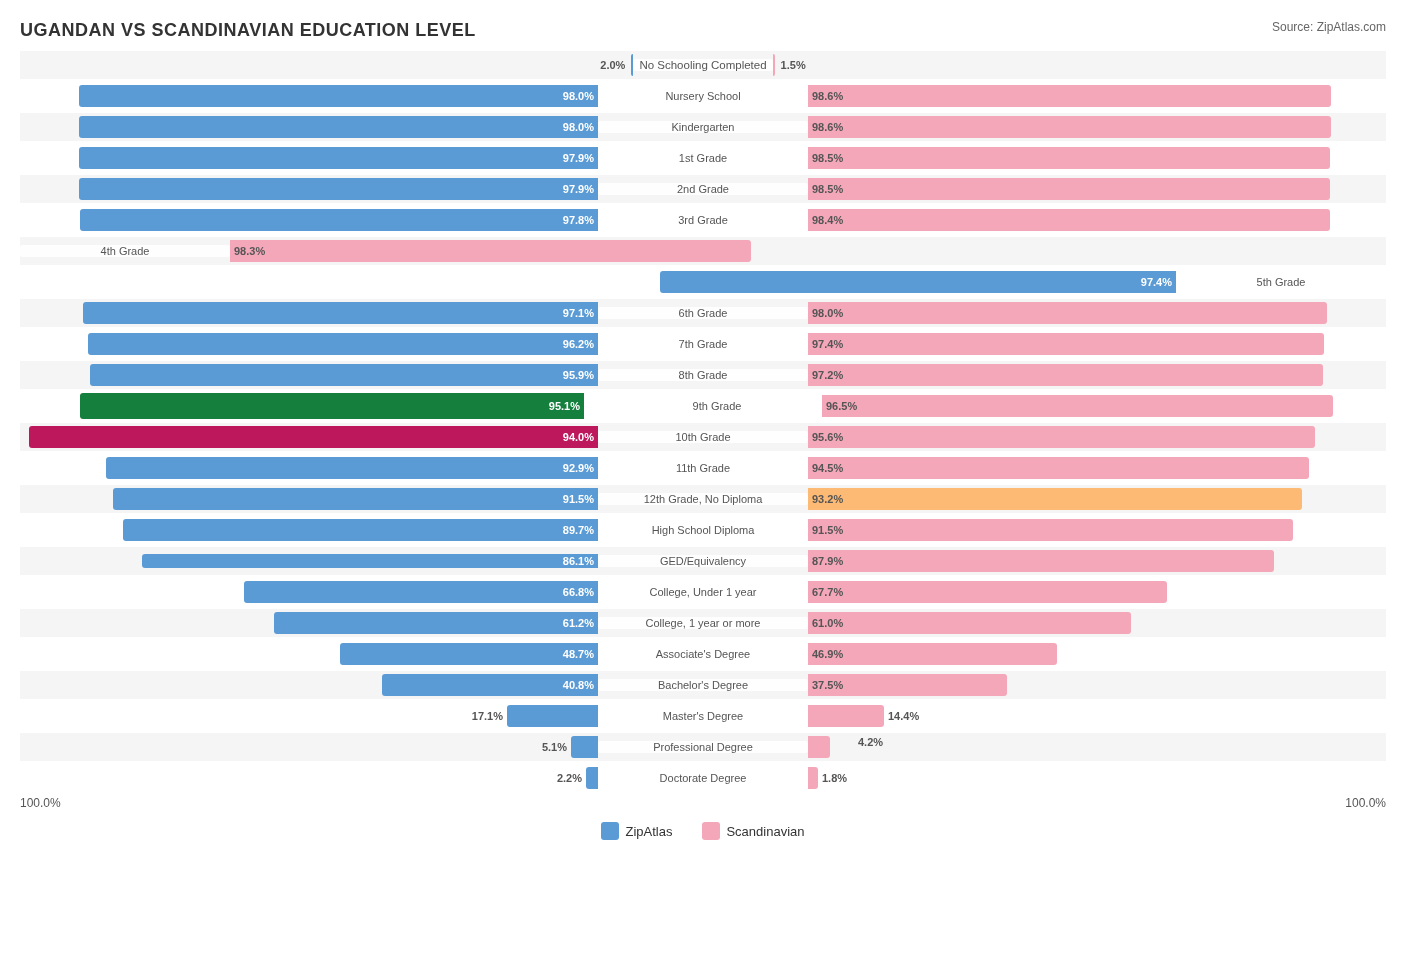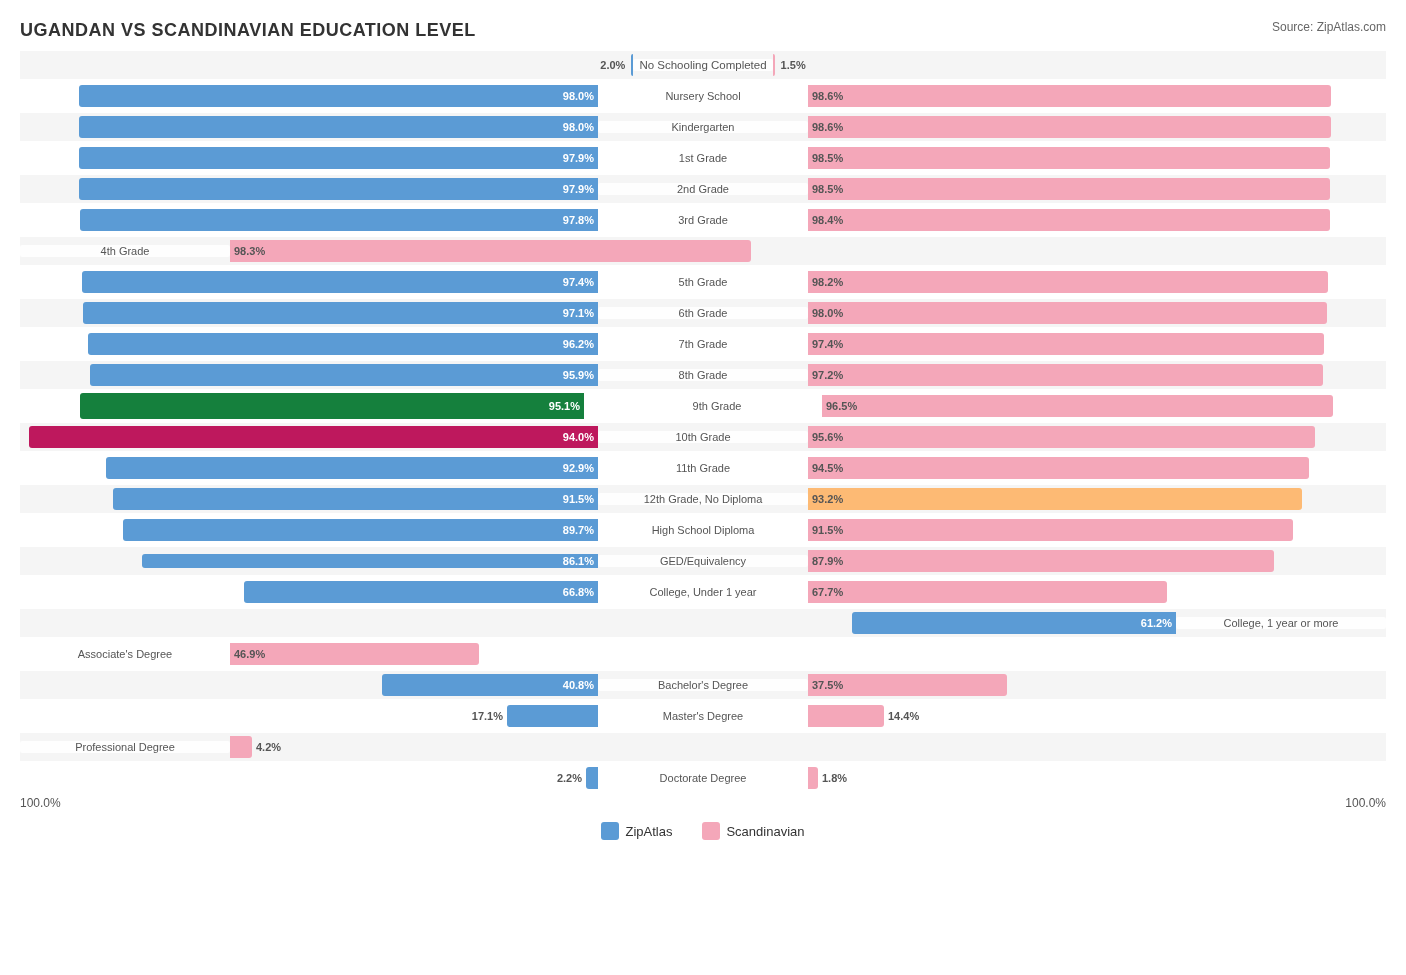--- a/index.html
+++ b/index.html
@@ -151,25 +151,20 @@
           </div>
         </div>
       </div>
       <div style="display: flex; align-items: center; margin-bottom: 3px; height: 28px; background: rgb(255, 255, 255);">
         <div style="flex: 1 1 0%; display: flex; justify-content: flex-end; align-items: center; height: 22px;">
           <div style="height: 22px; background: rgb(91, 155, 213); border-radius: 3px 0px 0px 3px; width: 516px; min-width: 2px; display: flex; align-items: center; justify-content: flex-end; padding-right: 4px; position: relative;">
             <span style="font-size: 11px; color: rgb(255, 255, 255); font-weight: bold; white-space: nowrap;">97.4%</span>
           </div>
         </div>
         <div style="width: 210px; text-align: center; font-size: 11px; color: rgb(85, 85, 85); flex-shrink: 0; padding: 0px 2px; background: rgba(255, 255, 255, 0.85); border-radius: 2px; white-space: nowrap; overflow: hidden; text-overflow: ellipsis;">5th Grade</div>
-        <div style="flex: 1 1 0%; display: flex; justify-content: flex-start; align-items: center; height: 22px;">
-          <div style="height: 22px; background: rgb(244, 167, 185); border-radius: 0px 3px 3px 0px; width: 520px; min-width: 2px; display: flex; align-items: center; padding-left: 4px;">
-            <span style="font-size: 11px; color: rgb(85, 85, 85); font-weight: bold; white-space: nowrap;">98.2%</span>
-          </div>
-        </div>
       </div>
       <div style="display: flex; align-items: center; margin-bottom: 3px; height: 28px; background: rgb(245, 245, 245);">
         <div style="flex: 1 1 0%; display: flex; justify-content: flex-end; align-items: center; height: 22px;">
           <div style="height: 22px; background: rgb(91, 155, 213); border-radius: 3px 0px 0px 3px; width: 515px; min-width: 2px; display: flex; align-items: center; justify-content: flex-end; padding-right: 4px; position: relative;">
             <span style="font-size: 11px; color: rgb(255, 255, 255); font-weight: bold; white-space: nowrap;">97.1%</span>
           </div>
         </div>
         <div style="width: 210px; text-align: center; font-size: 11px; color: rgb(85, 85, 85); flex-shrink: 0; padding: 0px 2px; background: rgba(255, 255, 255, 0.85); border-radius: 2px; white-space: nowrap; overflow: hidden; text-overflow: ellipsis;">6th Grade</div>
         <div style="flex: 1 1 0%; display: flex; justify-content: flex-start; align-items: center; height: 22px;">
           <div style="height: 22px; background: rgb(244, 167, 185); border-radius: 0px 3px 3px 0px; width: 519px; min-width: 2px; display: flex; align-items: center; padding-left: 4px;">
@@ -294,22 +289,32 @@
           </div>
         </div>
       </div>
       <div style="display: flex; align-items: center; margin-bottom: 3px; height: 28px; background: rgb(245, 245, 245);">
         <div style="flex: 1 1 0%; display: flex; justify-content: flex-end; align-items: center; height: 22px;">
           <div style="height: 22px; background: rgb(91, 155, 213); border-radius: 3px 0px 0px 3px; width: 324px; min-width: 2px; display: flex; align-items: center; justify-content: flex-end; padding-right: 4px; position: relative;">
             <span style="font-size: 11px; color: rgb(255, 255, 255); font-weight: bold; white-space: nowrap;">61.2%</span>
           </div>
         </div>
         <div style="width: 210px; text-align: center; font-size: 11px; color: rgb(85, 85, 85); flex-shrink: 0; padding: 0px 2px; background: rgba(255, 255, 255, 0.85); border-radius: 2px; white-space: nowrap; overflow: hidden; text-overflow: ellipsis;">College, 1 year or more</div>
-      </div>
-      <div style="display: flex; align-items: center; margin-bottom: 3px; height: 28px; background: rgb(255, 255, 255);">
+        <div style="flex: 1 1 0%; display: flex; justify-content: flex-start; align-items: center; height: 22px;">
+          <div style="height: 22px; background: rgb(244, 167, 185); border-radius: 0px 3px 3px 0px; width: 323px; min-width: 2px; display: flex; align-items: center; padding-left: 4px;">
+            <span style="font-size: 11px; color: rgb(85, 85, 85); font-weight: bold; white-space: nowrap;">61.0%</span>
+          </div>
+        </div>
+      </div>
+      <div style="display: flex; align-items: center; margin-bottom: 3px; height: 28px; background: rgb(255, 255, 255);">
+        <div style="flex: 1 1 0%; display: flex; justify-content: flex-end; align-items: center; height: 22px;">
+          <div style="height: 22px; background: rgb(91, 155, 213); border-radius: 3px 0px 0px 3px; width: 258px; min-width: 2px; display: flex; align-items: center; justify-content: flex-end; padding-right: 4px; position: relative;">
+            <span style="font-size: 11px; color: rgb(255, 255, 255); font-weight: bold; white-space: nowrap;">48.7%</span>
+          </div>
+        </div>
         <div style="width: 210px; text-align: center; font-size: 11px; color: rgb(85, 85, 85); flex-shrink: 0; padding: 0px 2px; background: rgba(255, 255, 255, 0.85); border-radius: 2px; white-space: nowrap; overflow: hidden; text-overflow: ellipsis;">Associate's Degree</div>
         <div style="flex: 1 1 0%; display: flex; justify-content: flex-start; align-items: center; height: 22px;">
           <div style="height: 22px; background: rgb(244, 167, 185); border-radius: 0px 3px 3px 0px; width: 249px; min-width: 2px; display: flex; align-items: center; padding-left: 4px;">
             <span style="font-size: 11px; color: rgb(85, 85, 85); font-weight: bold; white-space: nowrap;">46.9%</span>
           </div>
         </div>
       </div>
       <div style="display: flex; align-items: center; margin-bottom: 3px; height: 28px; background: rgb(245, 245, 245);">
         <div style="flex: 1 1 0%; display: flex; justify-content: flex-end; align-items: center; height: 22px;">
           <div style="height: 22px; background: rgb(91, 155, 213); border-radius: 3px 0px 0px 3px; width: 216px; min-width: 2px; display: flex; align-items: center; justify-content: flex-end; padding-right: 4px; position: relative;">
@@ -328,22 +333,26 @@
           <span style="font-size: 11px; color: rgb(85, 85, 85); font-weight: bold; white-space: nowrap; margin-right: 4px; order: -1;">17.1%</span>
           <div style="height: 22px; background: rgb(91, 155, 213); border-radius: 3px 0px 0px 3px; width: 91px; min-width: 2px; display: flex; align-items: center; justify-content: flex-end; padding-right: 4px; position: relative;"></div>
         </div>
         <div style="width: 210px; text-align: center; font-size: 11px; color: rgb(85, 85, 85); flex-shrink: 0; padding: 0px 2px; background: rgba(255, 255, 255, 0.85); border-radius: 2px; white-space: nowrap; overflow: hidden; text-overflow: ellipsis;">Master's Degree</div>
         <div style="flex: 1 1 0%; display: flex; justify-content: flex-start; align-items: center; height: 22px;">
           <div style="height: 22px; background: rgb(244, 167, 185); border-radius: 0px 3px 3px 0px; width: 76px; min-width: 2px; display: flex; align-items: center; padding-left: 4px;"></div>
           <span style="font-size: 11px; color: rgb(85, 85, 85); font-weight: bold; white-space: nowrap; margin-left: 4px;">14.4%</span>
         </div>
       </div>
       <div style="display: flex; align-items: center; margin-bottom: 3px; height: 28px; background: rgb(245, 245, 245);">
+        <div style="flex: 1 1 0%; display: flex; justify-content: flex-end; align-items: center; height: 22px;">
+          <span style="font-size: 11px; color: rgb(85, 85, 85); font-weight: bold; white-space: nowrap; margin-right: 4px; order: -1;">5.1%</span>
+          <div style="height: 22px; background: rgb(91, 155, 213); border-radius: 3px 0px 0px 3px; width: 27px; min-width: 2px; display: flex; align-items: center; justify-content: flex-end; padding-right: 4px; position: relative;"></div>
+        </div>
         <div style="width: 210px; text-align: center; font-size: 11px; color: rgb(85, 85, 85); flex-shrink: 0; padding: 0px 2px; background: rgba(255, 255, 255, 0.85); border-radius: 2px; white-space: nowrap; overflow: hidden; text-overflow: ellipsis;">Professional Degree</div>
-        <div style="flex: 1 1 0%; display: flex; justify-content: flex-start; align-items: center; height: 22px;">
+        <div style="flex: 1 1 0%; display: flex; justify-content: flex-start; align-items: flex-start; height: 22px; gap: 24px;">
           <div style="height: 22px; background: rgb(244, 167, 185); border-radius: 0px 3px 3px 0px; width: 22px; min-width: 2px; display: flex; align-items: center; padding-left: 4px;"></div>
           <span style="font-size: 11px; color: rgb(85, 85, 85); font-weight: bold; white-space: nowrap; margin-left: 4px;">4.2%</span>
         </div>
       </div>
       <div style="display: flex; align-items: center; margin-bottom: 3px; height: 28px; background: rgb(255, 255, 255);">
         <div style="flex: 1 1 0%; display: flex; justify-content: flex-end; align-items: center; height: 22px;">
           <span style="font-size: 11px; color: rgb(85, 85, 85); font-weight: bold; white-space: nowrap; margin-right: 4px; order: -1;">2.2%</span>
           <div style="height: 22px; background: rgb(91, 155, 213); border-radius: 3px 0px 0px 3px; width: 12px; min-width: 2px; display: flex; align-items: center; justify-content: flex-end; padding-right: 4px; position: relative;"></div>
         </div>
         <div style="width: 210px; text-align: center; font-size: 11px; color: rgb(85, 85, 85); flex-shrink: 0; padding: 0px 2px; background: rgba(255, 255, 255, 0.85); border-radius: 2px; white-space: nowrap; overflow: hidden; text-overflow: ellipsis;">Doctorate Degree</div>

